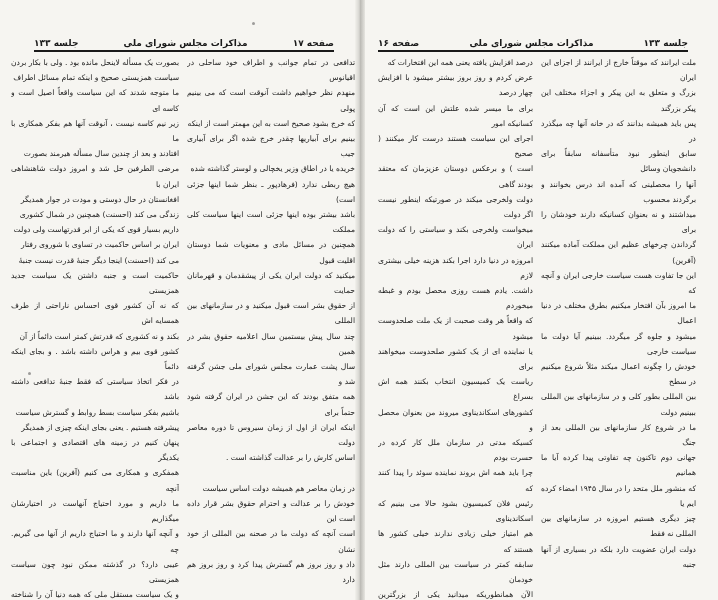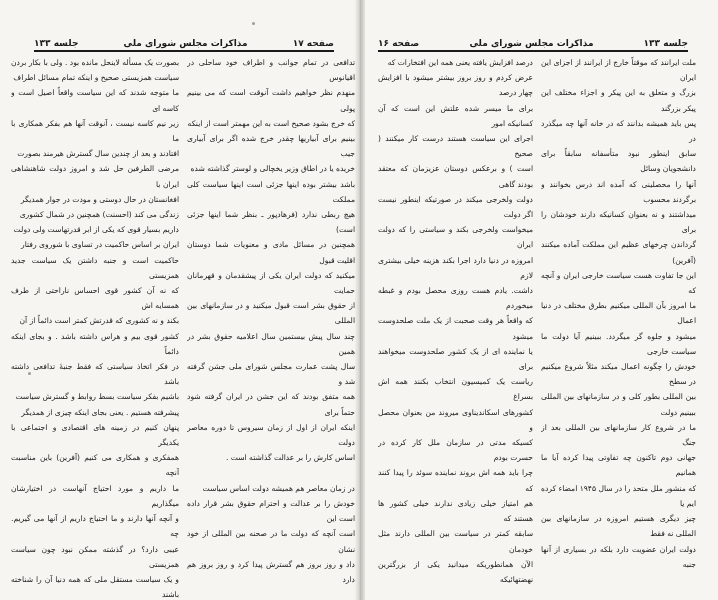--- a/index.html
+++ b/index.html
@@ -66,47 +66,48 @@
       <span class="h-item">جلسه ۱۳۳</span>
     </div>
     <div class="header-rule"></div>
     <div class="columns">
       <div class="col">
           <p>تدافعی در تمام جوانب و اطراف خود ساحلی در اقیانوس</p>
           <p>منهدم نظر خواهیم داشت آنوقت است که می بینیم پولی</p>
           <p>که خرج بشود صحیح است به این مهمتر است از اینکه</p>
           <p>بینیم برای آبیاریها چقدر خرج شده اگر برای آبیاری جیب</p>
           <p>خریده یا در اطاق وزیر یخچالی و لوستر گذاشته شده</p>
+          <p>هیچ ربطی ندارد (فرهادپور ـ بنظر شما اینها جزئی است)</p>
           <p>باشد بیشتر بوده اینها جزئی است اینها سیاست کلی مملکت</p>
-          <p>هیچ ربطی ندارد (فرهادپور ـ بنظر شما اینها جزئی است)</p>
           <p>همچنین در مسائل مادی و معنویات شما دوستان اقلیت قبول</p>
           <p>میکنید که دولت ایران یکی از پیشقدمان و قهرمانان حمایت</p>
           <p>از حقوق بشر است قبول میکنید و در سازمانهای بین المللی</p>
           <p>چند سال پیش بیستمین سال اعلامیه حقوق بشر در همین</p>
           <p>سال پشت عمارت مجلس شورای ملی جشن گرفته شد و</p>
           <p>همه متفق بودند که این جشن در ایران گرفته شود حتماً برای</p>
           <p>اینکه ایران از اول از زمان سیروس تا دوره معاصر دولت</p>
           <p>اساس کارش را بر عدالت گذاشته است .</p>
           <p>&nbsp;</p>
           <p>در زمان معاصر هم همیشه دولت اساس سیاست</p>
           <p>خودش را بر عدالت و احترام حقوق بشر قرار داده است این</p>
           <p>است آنچه که دولت ما در صحنه بین المللی از خود نشان</p>
           <p>داد و روز بروز هم گسترش پیدا کرد و روز بروز هم دارد</p>
         </div>
       <div class="col">
           <p>بصورت یک مسأله لاینحل مانده بود . ولی با بکار بردن</p>
           <p>سیاست همزیستی صحیح و اینکه تمام مسائل اطراف</p>
           <p>ما متوجه شدند که این سیاست واقعاً اصیل است و کاسه ای</p>
           <p>زیر نیم کاسه نیست ، آنوقت آنها هم بفکر همکاری با ما</p>
-          <p>افتادند و بعد از چندین سال گسترش هیرمند بصورت</p>
+          <p>افتادند و بعد از چندین سال مسأله هیرمند بصورت</p>
           <p>مرضی الطرفین حل شد و امروز دولت شاهنشاهی ایران با</p>
           <p>افغانستان در حال دوستی و مودت در جوار همدیگر</p>
           <p>زندگی می کند (احسنت) همچنین در شمال کشوری</p>
           <p>داریم بسیار قوی که یکی از ابر قدرتهاست ولی دولت</p>
           <p>ایران بر اساس حاکمیت در تساوی با شوروی رفتار</p>
+          <p>می کند (احسنت) اینجا دیگر جنبهٔ قدرت نیست جنبهٔ</p>
           <p>حاکمیت است و جنبه داشتن یک سیاست جدید همزیستی</p>
           <p>که نه آن کشور قوی احساس ناراحتی از طرف همسایه اش</p>
           <p>بکند و نه کشوری که قدرتش کمتر است دائماً از آن</p>
           <p>کشور قوی بیم و هراس داشته باشد . و بجای اینکه دائماً</p>
           <p>در فکر اتخاذ سیاستی که فقط جنبهٔ تدافعی داشته باشد</p>
           <p>باشیم بفکر سیاست بسط روابط و گسترش سیاست</p>
           <p>پیشرفته هستیم . یعنی بجای اینکه چیزی از همدیگر</p>
           <p>پنهان کنیم در زمینه های اقتصادی و اجتماعی با یکدیگر</p>
           <p>همفکری و همکاری می کنیم (آفرین) باین مناسبت آنچه</p>
           <p>ما داریم و مورد احتیاج آنهاست در اختیارشان میگذاریم</p>
@@ -127,21 +128,21 @@
     <div class="columns">
       <div class="col">
           <p>ملت ایرانند که موقتاً خارج از ایرانند از اجزای این ایران</p>
           <p>بزرگ و متعلق به این پیکر و اجزاء مختلف این پیکر بزرگند</p>
           <p>پس باید همیشه بدانند که در خانه آنها چه میگذرد در</p>
           <p>سابق اینطور نبود متأسفانه سابقاً برای دانشجویان وسائل</p>
           <p>آنها را محصلینی که آمده اند درس بخوانند و برگردند محسوب</p>
           <p>میداشتند و نه بعنوان کسانیکه دارند خودشان را برای</p>
           <p>گرداندن چرخهای عظیم این مملکت آماده میکنند (آفرین)</p>
           <p>این جا تفاوت هست سیاست خارجی ایران و آنچه که</p>
-          <p>ما امروز بآن المللی میکنیم بطرق مختلف در دنیا اعمال</p>
+          <p>ما امروز بآن افتخار میکنیم بطرق مختلف در دنیا اعمال</p>
           <p>میشود و جلوه گر میگردد. ببینیم آیا دولت ما سیاست خارجی</p>
           <p>خودش را چگونه اعمال میکند مثلاً شروع میکنیم در سطح</p>
           <p>بین المللی بطور کلی و در سازمانهای بین المللی ببینیم دولت</p>
           <p>ما در شروع کار سازمانهای بین المللی بعد از جنگ</p>
           <p>جهانی دوم تاکنون چه تفاوتی پیدا کرده آیا ما همانیم</p>
           <p>که منشور ملل متحد را در سال ۱۹۴۵ امضاء کرده ایم یا</p>
           <p>چیز دیگری هستیم امروزه در سازمانهای بین المللی نه فقط</p>
           <p>دولت ایران عضویت دارد بلکه در بسیاری از آنها جنبه</p>
         </div>
       <div class="col">
@@ -153,20 +154,21 @@
           <p>دولت ولخرجی میکند در صورتیکه اینطور نیست اگر دولت</p>
           <p>میخواست ولخرجی بکند و سیاستی را که دولت ایران</p>
           <p>امروزه در دنیا دارد اجرا بکند هزینه خیلی بیشتری لازم</p>
           <p>داشت. یادم هست روزی محصل بودم و غبطه میخوردم</p>
           <p>که واقعاً هر وقت صحبت از یک ملت صلحدوست میشود</p>
           <p>یا نماینده ای از یک کشور صلحدوست میخواهند برای</p>
           <p>ریاست یک کمیسیون انتخاب بکنند همه اش بسراغ</p>
           <p>کشورهای اسکاندیناوی میروند من بعنوان محصل و</p>
           <p>کسیکه مدتی در سازمان ملل کار کرده در حسرت بودم</p>
           <p>چرا باید همه اش بروند نماینده سوئد را پیدا کنند که</p>
+          <p>رئیس فلان کمیسیون بشود حالا می بینیم که اسکاندیناوی</p>
           <p>هم امتیاز خیلی زیادی ندارند خیلی کشور ها هستند که</p>
           <p>سابقه کمتر در سیاست بین المللی دارند مثل خودمان</p>
           <p>الآن همانطوریکه میدانید یکی از بزرگترین نهضتهائیکه</p>
         </div>
     </div>
   </div>
 
   <div class="gutter"></div>
   <div class="speck" style="left:28px;top:372px"></div>
   <div class="speck" style="left:252px;top:22px"></div>

